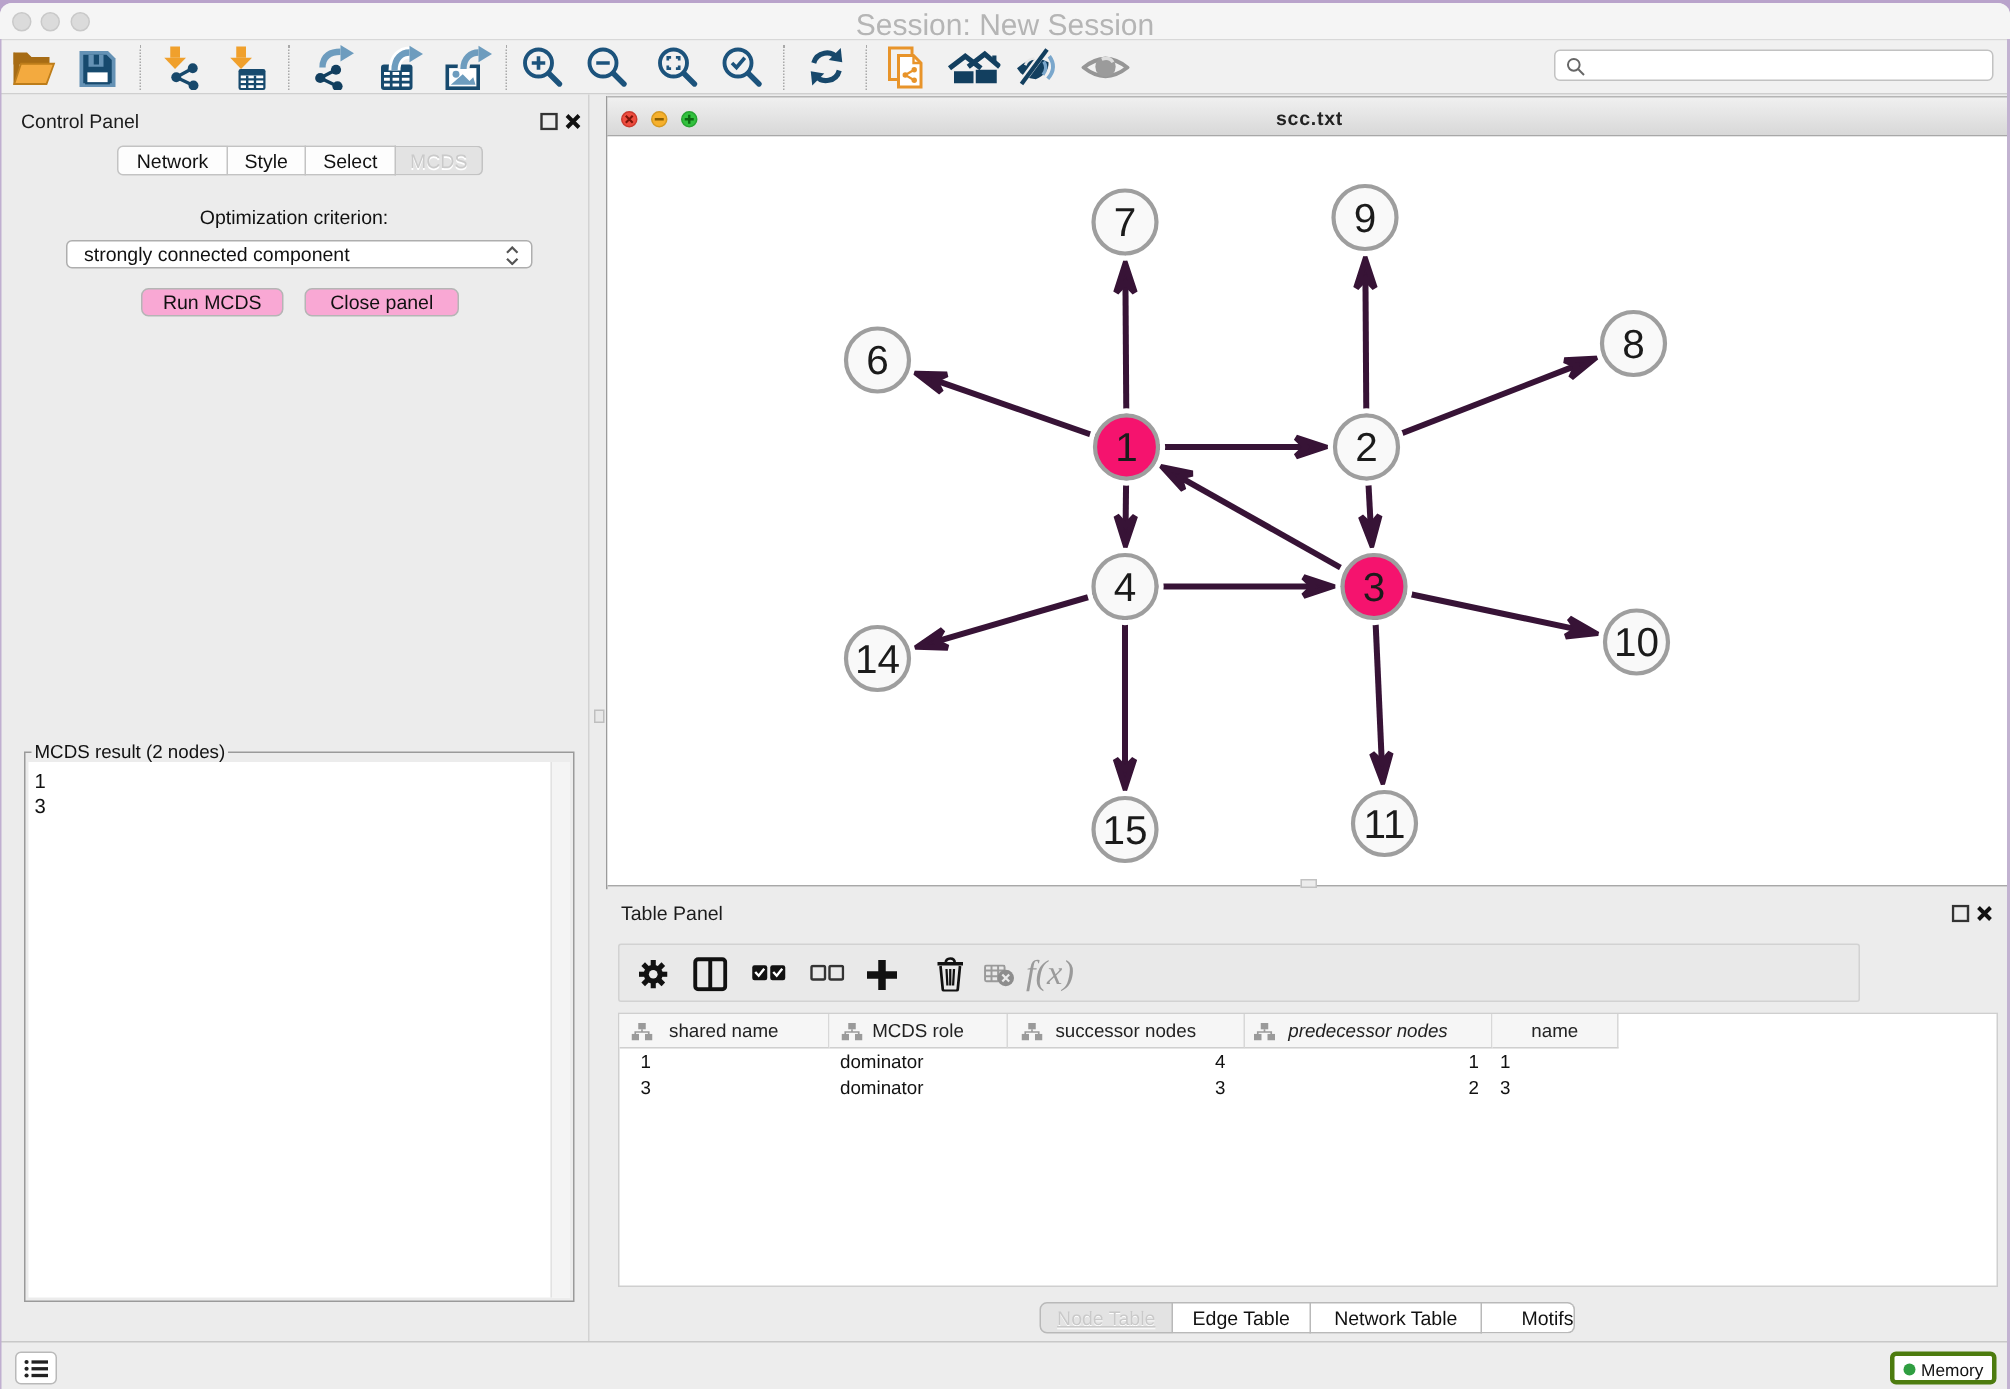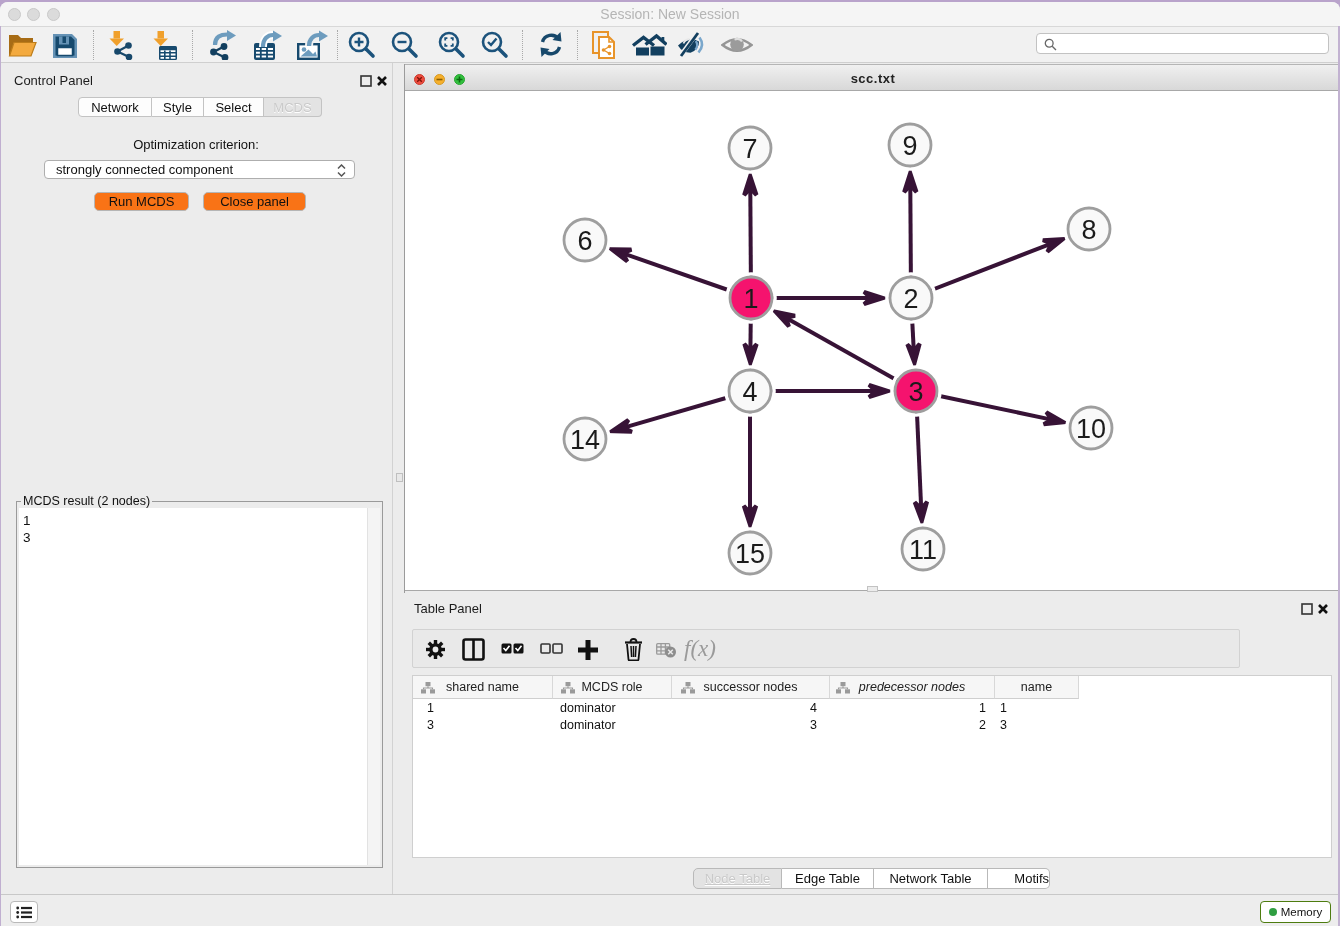--- a/index.html
+++ b/index.html
@@ -3,37 +3,37 @@
 <meta charset="utf-8">
 <style>
 * { margin:0; padding:0; box-sizing:border-box; }
 html,body { width:1340px; height:926px; overflow:hidden; font-family:"Liberation Sans",sans-serif; }
 body { background:#b9a3cb; position:relative; }
 .abs { position:absolute; }
 
 #win { position:absolute; left:0; top:2px; width:1340px; height:924px; background:#ececec; border-radius:8px 8px 0 0; }
 #titlebar { position:absolute; left:0; top:0; width:1340px; height:25px; background:#f5f5f5; border-radius:8px 8px 0 0; border-bottom:1px solid #d8d8d8; }
 .tl { position:absolute; top:6px; width:13px; height:13px; border-radius:50%; background:#dbdbdb; border:1px solid #c9c9c9; }
-#title { position:absolute; top:4px; left:0; width:100%; text-align:center; font-size:14px; color:#b5b5b5; }
+#title { position:absolute; top:4px; left:0; width:100%; text-align:center; font-size:20px; color:#b5b5b5; }
 
 #toolbar { position:absolute; left:0; top:25px; width:1340px; height:36px; background:#f1f1f1; border-bottom:1px solid #cfcfcf; }
 .sep { position:absolute; top:3px; height:30px; width:0; border-left:1px dotted #a9a9a9; }
 .ticon { position:absolute; top:3px; }
 #search { position:absolute; left:1036px; top:6px; width:293px; height:21px; background:#fff; border:1px solid #c2c2c2; border-radius:4px; }
 
 #cpanel { position:absolute; left:0; top:61px; width:392px; height:831px; background:#ececec; }
 #cpanel .ptitle { position:absolute; left:14px; top:10px; font-size:13px; color:#1c1c1c; }
 .tabrow { position:absolute; display:flex; }
 .tab { height:20px; font-size:13px; line-height:19px; text-align:center; background:#fdfdfd; border:1px solid #c3c3c3; border-left:none; color:#111; }
 .tab.first { border-left:1px solid #c3c3c3; border-radius:4px 0 0 4px; }
 .tab.last { border-radius:0 4px 4px 0; }
 .tab.dis { background:#e3e3e3; color:#cacaca; text-shadow:0 1px 0 #fff; }
 #optlabel { position:absolute; left:0; top:74px; width:392px; text-align:center; font-size:13px; color:#111; }
 #dropdown { position:absolute; left:44px; top:97px; width:311px; height:19px; background:#fff; border:1px solid #aeaeae; border-radius:4px; font-size:13px; line-height:17px; padding-left:11px; color:#111; }
-.mbtn { position:absolute; height:19px; background:#f97316; border:1px solid #b5b5b5; border-radius:5px; font-size:13px; line-height:17px; text-align:center; color:#111; }
+.mbtn { position:absolute; height:19px; background:#f9a8d4; border:1px solid #b5b5b5; border-radius:5px; font-size:13px; line-height:17px; text-align:center; color:#111; }
 #fieldset { position:absolute; left:16px; top:438px; width:367px; height:367px; border:1px solid #9a9a9a; }
 #fieldlegend { position:absolute; left:21px; top:431px; font-size:12.5px; color:#111; background:#ececec; padding:0 2px; }
 #fieldwhite { position:absolute; left:19px; top:445px; width:361px; height:357px; background:#fff; }
 #fieldscroll { position:absolute; right:0px; top:0px; width:13px; height:357px; background:#f4f4f4; border-left:1px solid #e2e2e2; }
 #fieldtext { position:absolute; left:4px; top:5px; font-size:13.5px; line-height:16.5px; color:#111; }
 
 #vsplit { position:absolute; left:392px; top:61px; width:12px; height:831px; background:#ececec; border-left:1px solid #d2d2d2; }
 #vgrab { position:absolute; left:396px; top:471px; width:7px; height:9px; background:#e8e8e8; border:1px solid #bfbfbf; }
 
 #netframe { position:absolute; left:404px; top:62px; width:936px; height:529px; border-left:1px solid #9b9b9b; }
@@ -50,21 +50,21 @@
 .hcell { position:absolute; top:0; height:23px; background:#f6f6f6; border-right:1px solid #d8d8d8; border-bottom:1px solid #cfcfcf; font-size:12.5px; color:#222; text-align:center; line-height:23px; }
 .trow { position:absolute; font-size:12.5px; color:#111; }
 .btabs { position:absolute; top:275px; display:flex; left:289px; }
 .btab { height:21px; font-size:13px; line-height:20px; text-align:center; background:#fff; border:1px solid #b9b9b9; border-left:none; color:#111; }
 .btab.first { border-left:1px solid #b9b9b9; border-radius:5px 0 0 5px; }
 .btab.last { border-radius:0 5px 5px 0; }
 .btab.dis { background:#e3e3e3; color:#c9c9c9; text-shadow:0 1px 0 #fff;text-decoration:underline; }
 
 #statusbar { position:absolute; left:0; top:892px; width:1340px; height:32px; background:#ededed; border-top:1px solid #c8c8c8; }
 #listbtn { position:absolute; left:10px; top:6px; width:28px; height:22px; background:#fff; border:1px solid #b9b9b9; border-radius:4px; }
-#membtn { position:absolute; right:9px; top:6px; width:71px; height:22px; background:#fff; border:1px solid #4d7c0f; border-radius:4px; font-size:11.5px; color:#111; line-height:20px; text-align:center; }
+#membtn { position:absolute; right:9px; top:6px; width:71px; height:22px; background:#fff; border:3px solid #4d7c0f; border-radius:4px; font-size:11.5px; color:#111; line-height:20px; text-align:center; }
 svg text { font-family:"Liberation Sans",sans-serif; }
 </style>
 </head>
 <body>
 <div id="win">
   <div id="titlebar">
     <div class="tl" style="left:8px;"></div>
     <div class="tl" style="left:27px;"></div>
     <div class="tl" style="left:47px;"></div>
     <div id="title">Session: New Session</div>

